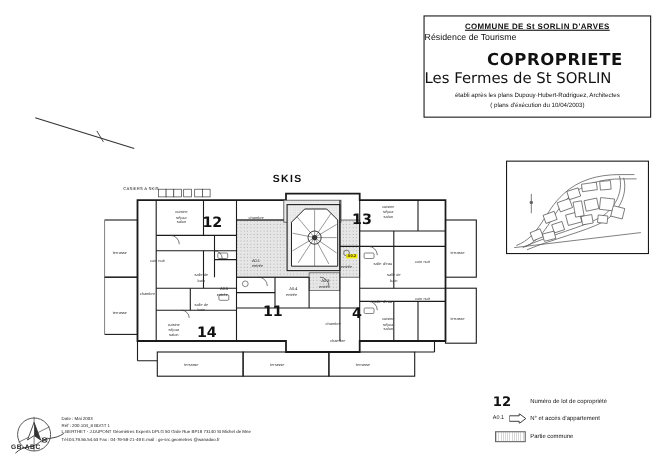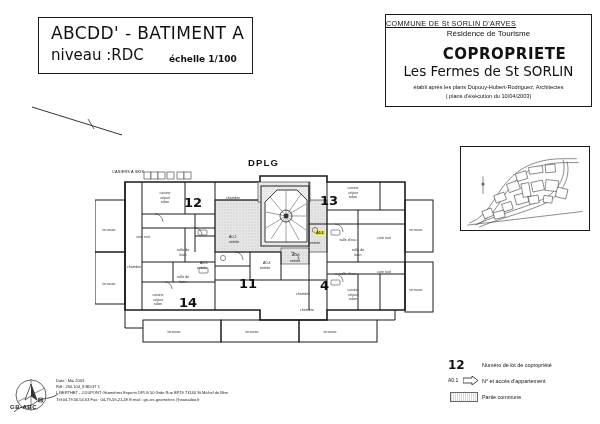--- a/index.html
+++ b/index.html
@@ -14,26 +14,26 @@
   #title-block{left:38px;top:17px;width:215px;height:57px;}
   #title-main{position:absolute;left:12px;top:5px;font-size:17px;letter-spacing:.4px;
               white-space:nowrap;font-family:"DejaVu Sans",sans-serif;}
   #title-level{position:absolute;left:12px;top:28px;font-size:15px;white-space:nowrap;
                font-family:"DejaVu Sans",sans-serif;}
   #title-scale{position:absolute;left:130px;top:36px;font-size:9px;font-weight:bold;
                white-space:nowrap;font-family:"DejaVu Sans",sans-serif;}
 
   
   #header-block{left:385px;top:14px;width:207px;height:93px;}
-  #hb-commune{position:absolute;top:4px;left:0;width:100%;text-align:left;font-size:7.2px;
-              font-weight:normal;letter-spacing:.35px;text-decoration:underline;}
-  #hb-residence{position:absolute;top:14px;left:0;width:100%;text-align:center;font-size:8px;}
+  #hb-commune{position:absolute;top:4px;left:0;width:100%;text-align:center;font-size:7.2px;
+              font-weight:bold;letter-spacing:.35px;text-decoration:underline;}
+  #hb-residence{position:absolute;top:14px;left:0;width:100%;text-align:left;font-size:8px;}
   #hb-copro{position:absolute;top:30px;left:16px;width:100%;text-align:center;font-size:15px;
             font-weight:bold;letter-spacing:.5px;font-family:"DejaVu Sans",sans-serif;}
-  #hb-fermes{position:absolute;top:48px;left:0;width:100%;text-align:center;font-size:13.5px;
+  #hb-fermes{position:absolute;top:48px;left:0;width:100%;text-align:left;font-size:13.5px;
              font-family:"DejaVu Sans",sans-serif;}
   #hb-note1{position:absolute;top:69px;left:0;width:100%;text-align:center;font-size:5.6px;}
   #hb-note2{position:absolute;top:78px;left:0;width:100%;text-align:center;font-size:5.6px;}
 
   
   #site-map{left:460px;top:146px;width:130px;height:85px;}
   #site-map svg{display:block;width:100%;height:100%;}
 
   
   #acces-label{position:absolute;left:248px;top:157px;font-size:9.5px;font-weight:bold;
@@ -81,25 +81,20 @@
 </head>
 <body>
 
 <div class="sheet">
 
   <svg id="stray-line">
     <line x1="2" y1="2" x2="92" y2="30" stroke="#333" stroke-width="1"></line>
     <line x1="58" y1="14" x2="64" y2="24" stroke="#333" stroke-width="0.8"></line>
   </svg>
 
-  <div class="box" id="title-block">
-    <div id="title-main">ABCDD' - BATIMENT A</div>
-    <div id="title-level">niveau :RDC</div>
-    <div id="title-scale">échelle 1/100</div>
-  </div>
 
   <div class="box" id="header-block">
     <div id="hb-commune">COMMUNE  DE  St SORLIN  D'ARVES</div>
     <div id="hb-residence">Résidence de Tourisme</div>
     <div id="hb-copro">COPROPRIETE</div>
     <div id="hb-fermes">Les Fermes de St SORLIN</div>
     <div id="hb-note1">établi après les plans Dupouy-Hubert-Rodriguez, Architectes</div>
     <div id="hb-note2">( plans d'éxécution du 10/04/2003)</div>
   </div>
 
@@ -127,21 +122,21 @@
         <rect x="97" y="42" width="11" height="10" transform="rotate(14 102 47)"></rect>
         <rect x="22" y="64" width="10" height="8" transform="rotate(-22 27 68)"></rect>
         <rect x="33" y="66" width="11" height="7" transform="rotate(-14 38 69)"></rect>
         <rect x="62" y="37" width="8" height="14" transform="rotate(-10 66 44)"></rect>
       </g>
       <line x1="22" y1="30" x2="22" y2="48" stroke="#666" stroke-width="0.8"></line>
       <circle cx="22" cy="38" r="1.6" fill="#666" stroke="none"></circle>
     </svg>
   </div>
 
-  <div id="acces-label">DPLG</div>
+  <div id="acces-label">SKIS</div>
   <div id="casiers">CASIERS A SKIS</div>
 
   <div id="plan">
     <svg viewBox="0 0 340 178">
       <defs>
         <pattern id="hatch" width="3" height="3" patternUnits="userSpaceOnUse">
           <rect width="3" height="3" fill="#e6e6e6"></rect>
           <circle cx="1" cy="1" r="0.45" fill="#9a9a9a"></circle>
         </pattern>
         <pattern id="hatch2" width="2.2" height="2.2" patternUnits="userSpaceOnUse">

